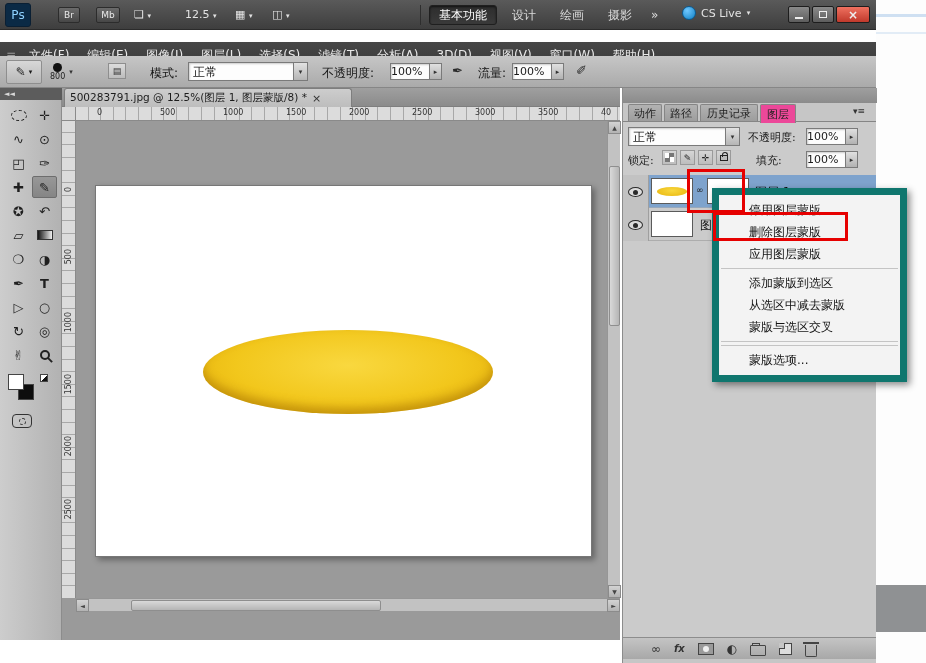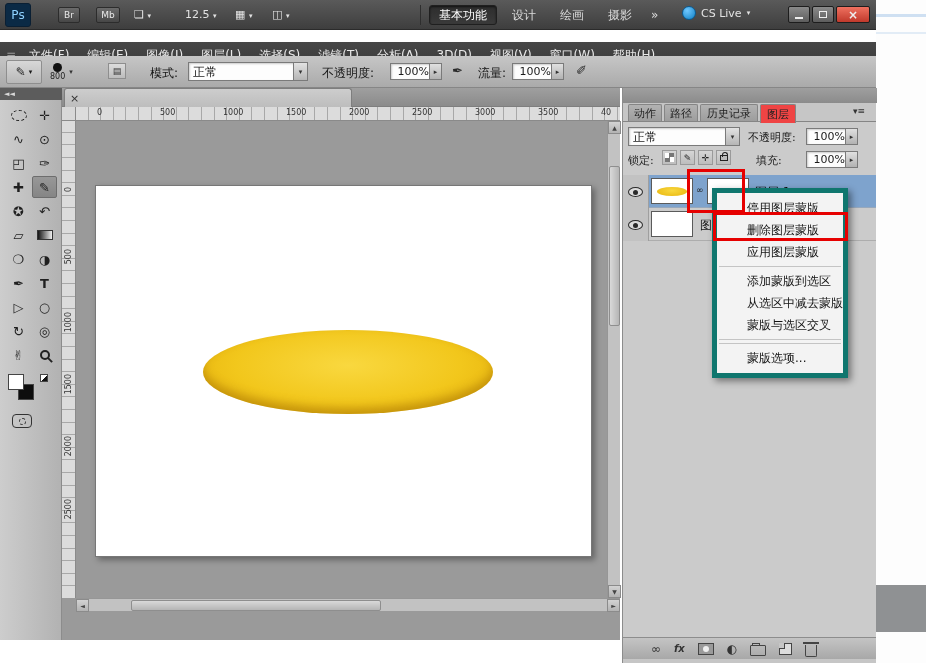--- a/index.html
+++ b/index.html
@@ -14,44 +14,44 @@
   .ws.on{background:linear-gradient(#2d2d2d,#3a3a3a);border:1px solid #1f1f1f;box-shadow:inset 0 1px 2px rgba(0,0,0,.6);color:#fff}
   .win-btn{position:absolute;top:6px;height:17px;border:1px solid #1d1d1d;border-radius:2px;background:linear-gradient(#8a8a8a,#5d5d5d);display:flex;align-items:center;justify-content:center;color:#eee;font-size:9px}
   .mi{display:inline-block;padding:0 9px;line-height:26px;color:#e9e9e9;font-size:12px}
   
   .opt-lb{position:absolute;top:9px;font-size:12px;color:#161616}
   .sunken{background:#fff;border:1px solid #787878;box-shadow:inset 1px 1px 2px rgba(0,0,0,.25)}
   .ddl{position:absolute;display:flex;align-items:stretch;height:19px}
   .ddl .txt{flex:1;background:#fdfdfd;border:1px solid #7a7a7a;border-right:none;font-size:12px;padding:1px 4px;box-shadow:inset 1px 1px 2px rgba(0,0,0,.2)}
   .ddl .arw{width:15px;background:linear-gradient(#e2e2e2,#b5b5b5);border:1px solid #7a7a7a;display:flex;align-items:center;justify-content:center;font-size:7px;color:#333}
   .vbox{position:absolute;display:flex;height:17px}
-  .vbox .val{width:40px;background:#fdfdfd;border:1px solid #7a7a7a;font-size:11px;text-align:right;line-height:15px;box-shadow:inset 1px 1px 2px rgba(0,0,0,.2)}
+  .vbox .val{width:40px;background:#fdfdfd;border:1px solid #7a7a7a;font-size:11px;text-align:left;line-height:15px;box-shadow:inset 1px 1px 2px rgba(0,0,0,.2)}
   .vbox .spin{width:12px;background:linear-gradient(#e0e0e0,#b2b2b2);border:1px solid #7a7a7a;border-left:none;display:flex;align-items:center;justify-content:center;font-size:7px;color:#333}
   
   .tool{position:absolute;width:25px;height:22px;display:flex;align-items:center;justify-content:center;color:#1f1f1f;font-size:13px}
   .tool.sel{background:linear-gradient(#989898,#858585);border:1px solid #6d6d6d;border-radius:2px}
   .ellipse-dash{width:16px;height:11px;border:1px dashed #222;border-radius:50%}
   .gradchip{width:16px;height:10px;border:1px solid #333;background:linear-gradient(90deg,#141414,#efefef)}
   .mag{width:10px;height:10px;border:2px solid #222;border-radius:50%;position:relative}
   .mag::after{content:"";position:absolute;width:6px;height:2px;background:#222;right:-5px;bottom:-3px;transform:rotate(45deg)}
   
   .hnum{position:absolute;top:1px;font-size:8px;color:#333}
   .vnum{position:absolute;left:64px;writing-mode:vertical-rl;transform:rotate(180deg);font-size:8px;color:#333}
   
   .ptab{position:absolute;top:104px;height:17px;display:flex;align-items:center;justify-content:center;font-size:11px;color:#222;background:linear-gradient(#b2b2b2,#9d9d9d);border:1px solid #858585;border-bottom:none;border-radius:2px 2px 0 0}
-  .ptab.on{background:#ef4444;height:19px;z-index:2}
+  .ptab.on{background:#ec4899;height:19px;z-index:2}
   .eye{width:15px;height:10px;border:1px solid #2a2a2a;border-radius:50%;background:#dcdcdc;position:relative}
   .eye::after{content:"";position:absolute;left:4px;top:2px;width:5px;height:5px;border-radius:50%;background:#2a2a2a}
   .thumb{position:absolute;width:42px;height:26px;background:#fff;border:1px solid #5a5a5a}
   .lockic{width:15px;height:15px;border:1px solid #9a9a9a;background:linear-gradient(#d6d6d6,#bdbdbd);display:flex;align-items:center;justify-content:center;font-size:9px;color:#222}
   .checker{width:9px;height:9px;background:conic-gradient(#777 0 25%,#fff 0 50%,#777 0 75%,#fff 0)}
   .padlock{width:8px;height:6px;border:1px solid #222;position:relative;background:#bbb}
   .padlock::before{content:"";position:absolute;top:-4px;left:1px;width:4px;height:4px;border:1px solid #222;border-bottom:none;border-radius:3px 3px 0 0}
   
-  .cmenu{position:absolute;left:712px;top:188px;width:136px;background:#f3f3f3;border:5px solid #0f766e;box-shadow:3px 3px 7px rgba(0,0,0,.45);z-index:50;padding:4px 0}
+  .cmenu{position:absolute;left:712px;top:188px;width:195px;background:#f3f3f3;border:7px solid #0f766e;box-shadow:3px 3px 7px rgba(0,0,0,.45);z-index:50;padding:4px 0}
   .mitem{height:22px;line-height:22px;padding-left:30px;font-size:12px;color:#141414;white-space:nowrap}
   .msep{height:1px;background:#c4c4c4;margin:3px 2px}
   .redbox{position:absolute;border:3px solid #e60000;z-index:60}
   
   .icon-mask{width:16px;height:12px;border:1px solid #444;background:#9a9a9a;display:flex;align-items:center;justify-content:center}
   .icon-mask::after{content:"";width:6px;height:6px;border-radius:50%;background:#efefef}
   .icon-folder{width:16px;height:11px;border:1px solid #444;border-radius:1px;position:relative;margin-top:3px}
   .icon-folder::before{content:"";position:absolute;top:-3px;left:1px;width:6px;height:2px;border:1px solid #444;border-bottom:none}
   .icon-newlayer{width:13px;height:12px;border:1px solid #444;background:#ddd;position:relative}
   .icon-newlayer::before{content:"";position:absolute;left:-1px;top:-1px;width:5px;height:5px;background:#c6c6c6;border-right:1px solid #444;border-bottom:1px solid #444}
@@ -227,20 +227,21 @@
     <div class="abs" style="left:40px;top:286px;width:8px;height:8px;border:1px solid #444;background:linear-gradient(135deg,#fff 50%,#111 50%)"></div>
     <div class="abs" style="left:12px;top:326px;width:20px;height:14px;border:1px solid #333;border-radius:4px;display:flex;align-items:center;justify-content:center">
         <span style="width:7px;height:7px;border:1px dashed #333;border-radius:50%"></span>
       </div>
   </div>
 
   <div class="abs" style="left:62px;top:88px;width:558px;height:552px;background:#9a9a9a">
 
     <div class="abs" style="left:0;top:0;width:558px;height:19px;background:linear-gradient(#9f9f9f,#8b8b8b);border-bottom:1px solid #7e7e7e">
       <div class="abs" style="left:2px;top:0;width:288px;height:19px;background:linear-gradient(#cdcdcd,#bdbdbd);border:1px solid #7e7e7e;border-bottom:none;border-radius:3px 3px 0 0;display:flex;align-items:center;padding:0 5px;gap:5px">
+        <span style="font-size:10.5px;color:#1c1c1c;white-space:nowrap;overflow:hidden">500283791.jpg @ 12.5%(图层 1, 图层蒙版/8) *</span>
         <span style="font-size:11px;color:#333">×</span>
       </div>
     </div>
 
     <div class="abs" style="left:0;top:19px;width:14px;height:14px;background:#d8d8d8;border-right:1px solid #8a8a8a;border-bottom:1px solid #8a8a8a"></div>
 
     <div class="abs" style="left:14px;top:19px;width:544px;height:14px;background:#dcdcdc;border-bottom:1px solid #8a8a8a;background-image:repeating-linear-gradient(90deg,transparent 0 11.6px,#a8a8a8 11.6px 12.6px)">
       <span class="hnum" style="left:21px">0</span>
       <span class="hnum" style="left:84px">500</span>
       <span class="hnum" style="left:147px">1000</span>

